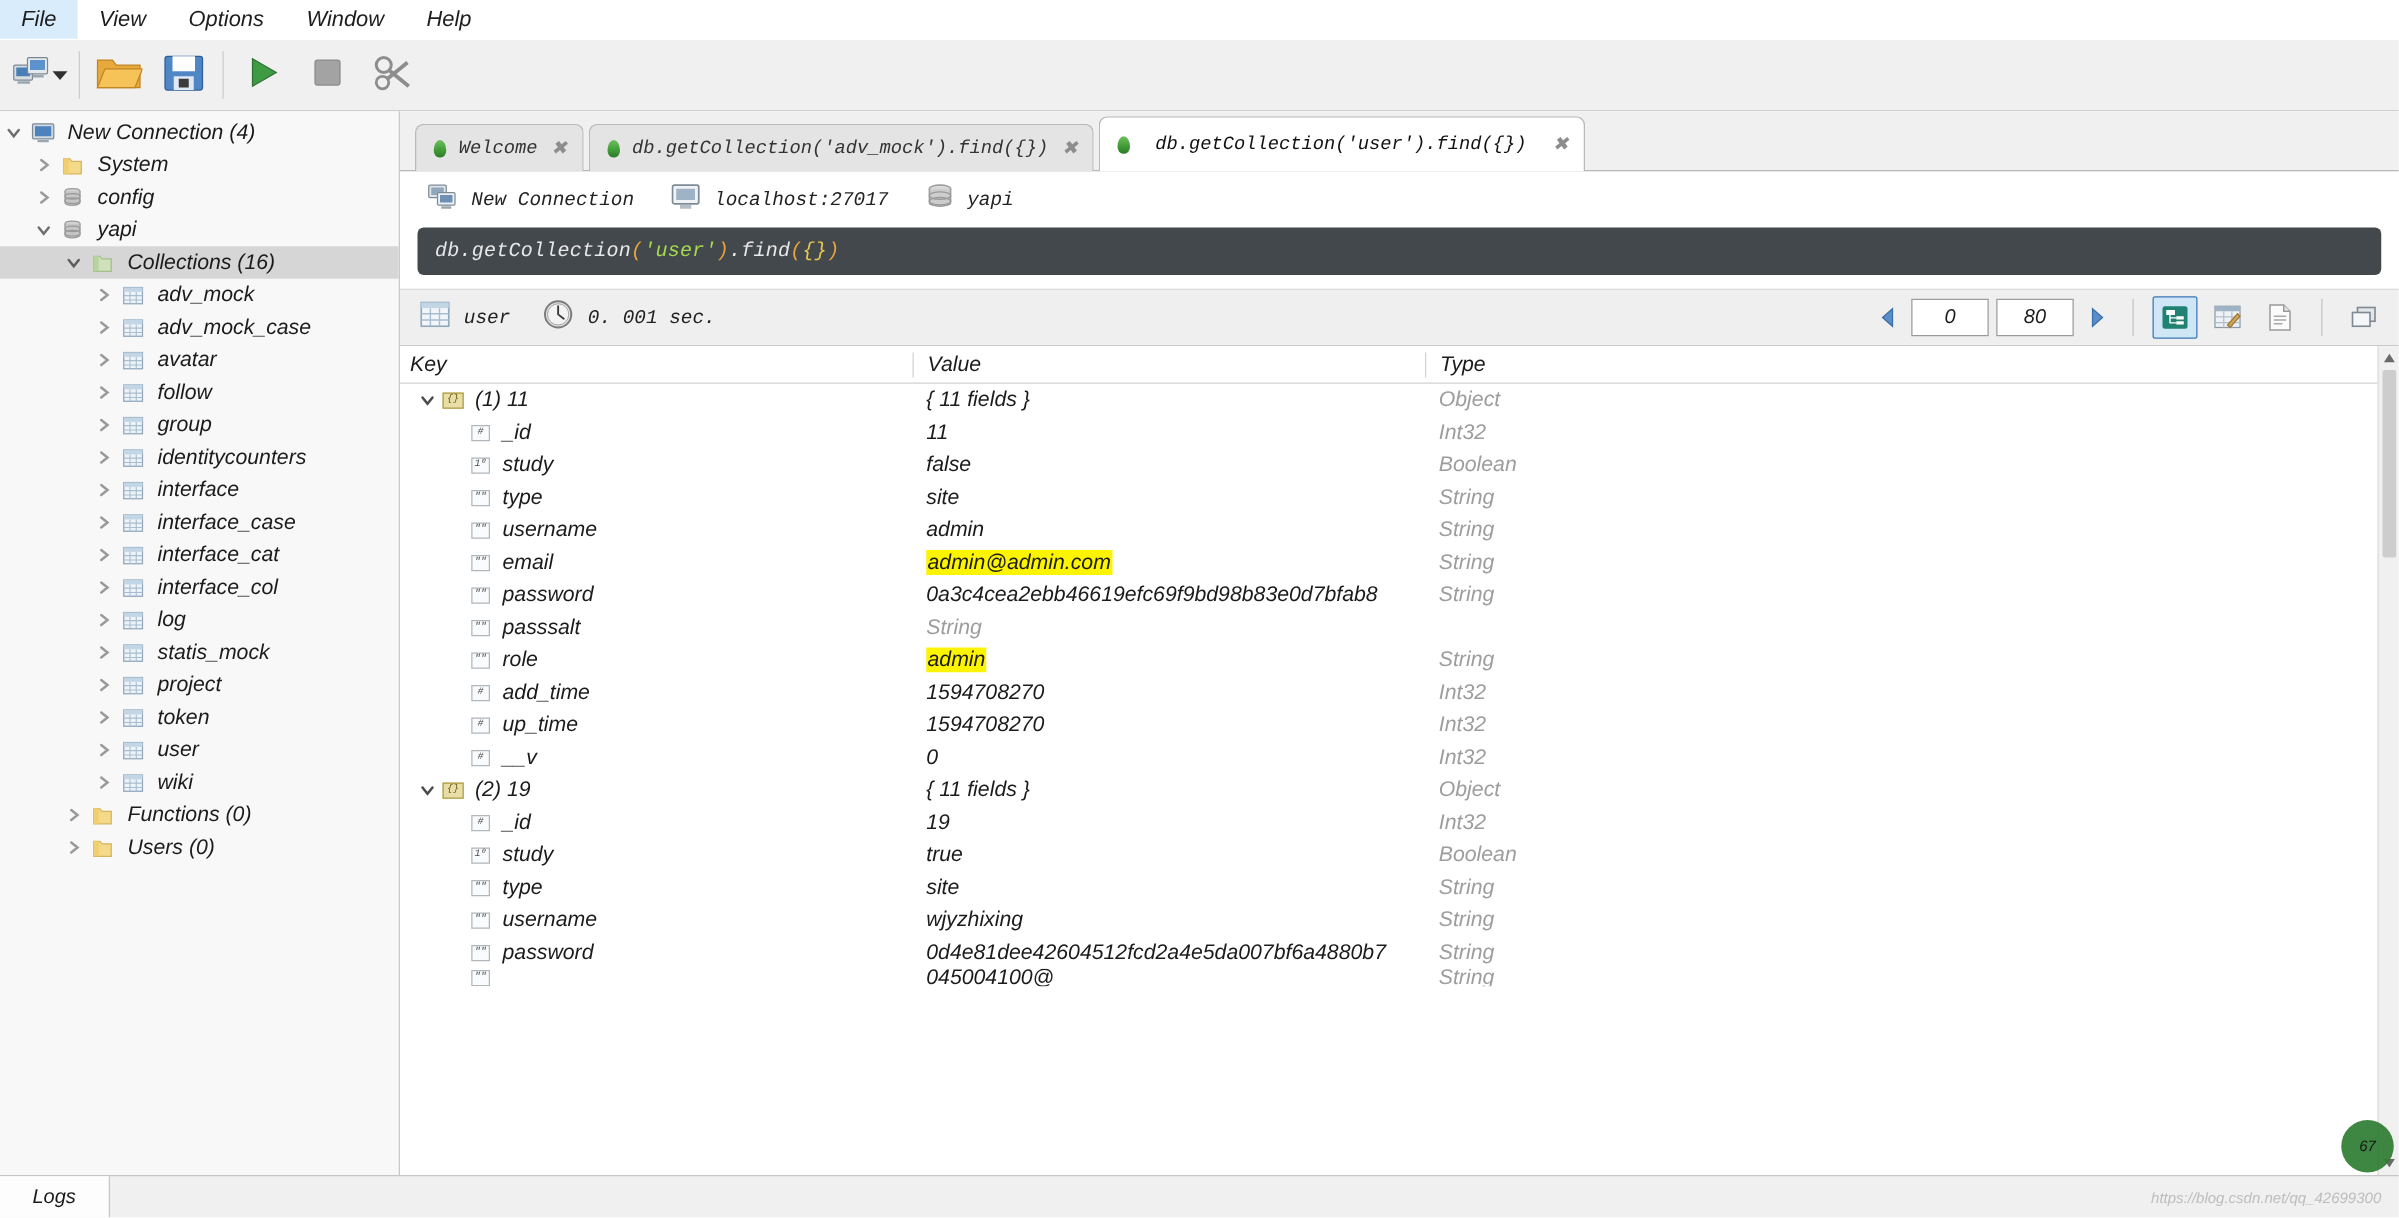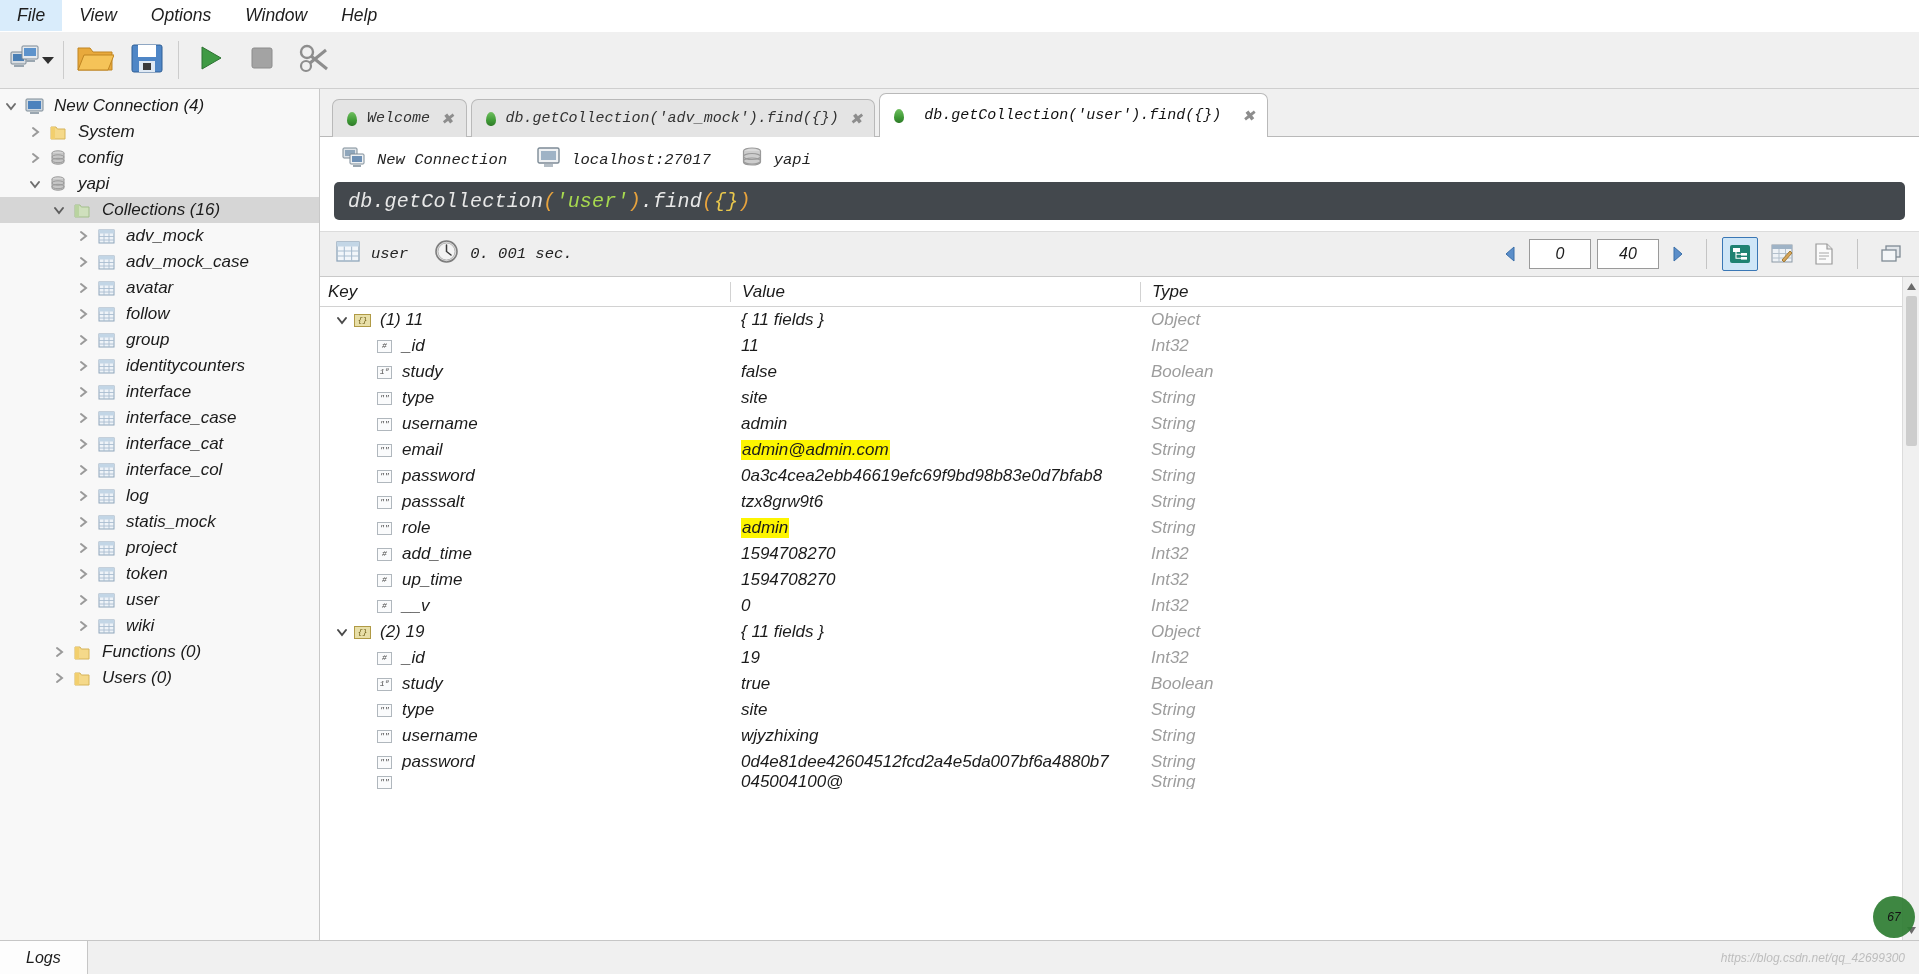--- a/index.html
+++ b/index.html
@@ -104,21 +104,21 @@
     display: flex; align-items: center; gap: 11px; padding: 0 22px 0 8px;
     font-family: "Liberation Mono", monospace; font-size: 15.5px; color: #232323;
     cursor: default;
   }
 
   
   .editor-wrap { padding: 0 14px 0 14px; background: #fff; }
   .editor {
     background: #43484d; border-radius: 5px; height: 38px; display: flex;
     align-items: center; padding: 0 14px;
-    font-family: "Liberation Mono", monospace; font-size: 20px; letter-spacing: 0.2px;
+    font-family: "Liberation Mono", monospace; font-size: 16px; letter-spacing: 0.2px;
   }
   .c-white { color: #e8e8e8; }
   .c-orange { color: #e8a33d; }
   .c-green  { color: #a7d94f; }
   .c-yellow { color: #e8c74d; }
 
   
   .resbar {
     height: 46px; flex: 0 0 46px; background: #efefef;
     border-top: 1px solid #dcdcdc; border-bottom: 1px solid #c9c9c9;
@@ -746,21 +746,21 @@
             <span class="res-txt">0. 001 sec.</span>
           </div>
         </div>
         <div class="res-right">
           <div class="pg-arrow">
             <svg width="16" height="18" viewBox="0 0 16 18">
                 <path d="M12 2 L4 9 L12 16 Z" fill="#5b8ec9" stroke="#3a6ea8"></path>
               </svg>
           </div>
           <div class="pg-input">0</div>
-          <div class="pg-input">40</div>
+          <div class="pg-input">80</div>
           <div class="pg-arrow">
             <svg width="16" height="18" viewBox="0 0 16 18">
                 <path d="M4 2 L12 9 L4 16 Z" fill="#5b8ec9" stroke="#3a6ea8"></path>
               </svg>
           </div>
           <div class="vsep"></div>
           <div class="vbtn active">
             <svg width="22" height="20" viewBox="0 0 22 20">
               <rect x="1" y="1" width="20" height="18" rx="2" fill="#1f8272"></rect>
               <rect x="4" y="4" width="7" height="4" fill="#ffffff"></rect>
@@ -892,21 +892,20 @@
           </div>
 
           <div class="grow">
             <div class="g-key">
               <span style="width:56px"></span>
               <span class="kicon">
                   <span class="vi">""</span>
                 </span>
               <span class="ktxt">passsalt</span>
             </div>
-            <div class="g-val">tzx8grw9t6</div>
             <div class="g-typ">String</div>
           </div>
 
           <div class="grow">
             <div class="g-key">
               <span style="width:56px"></span>
               <span class="kicon">
                   <span class="vi">""</span>
                 </span>
               <span class="ktxt">role</span>

